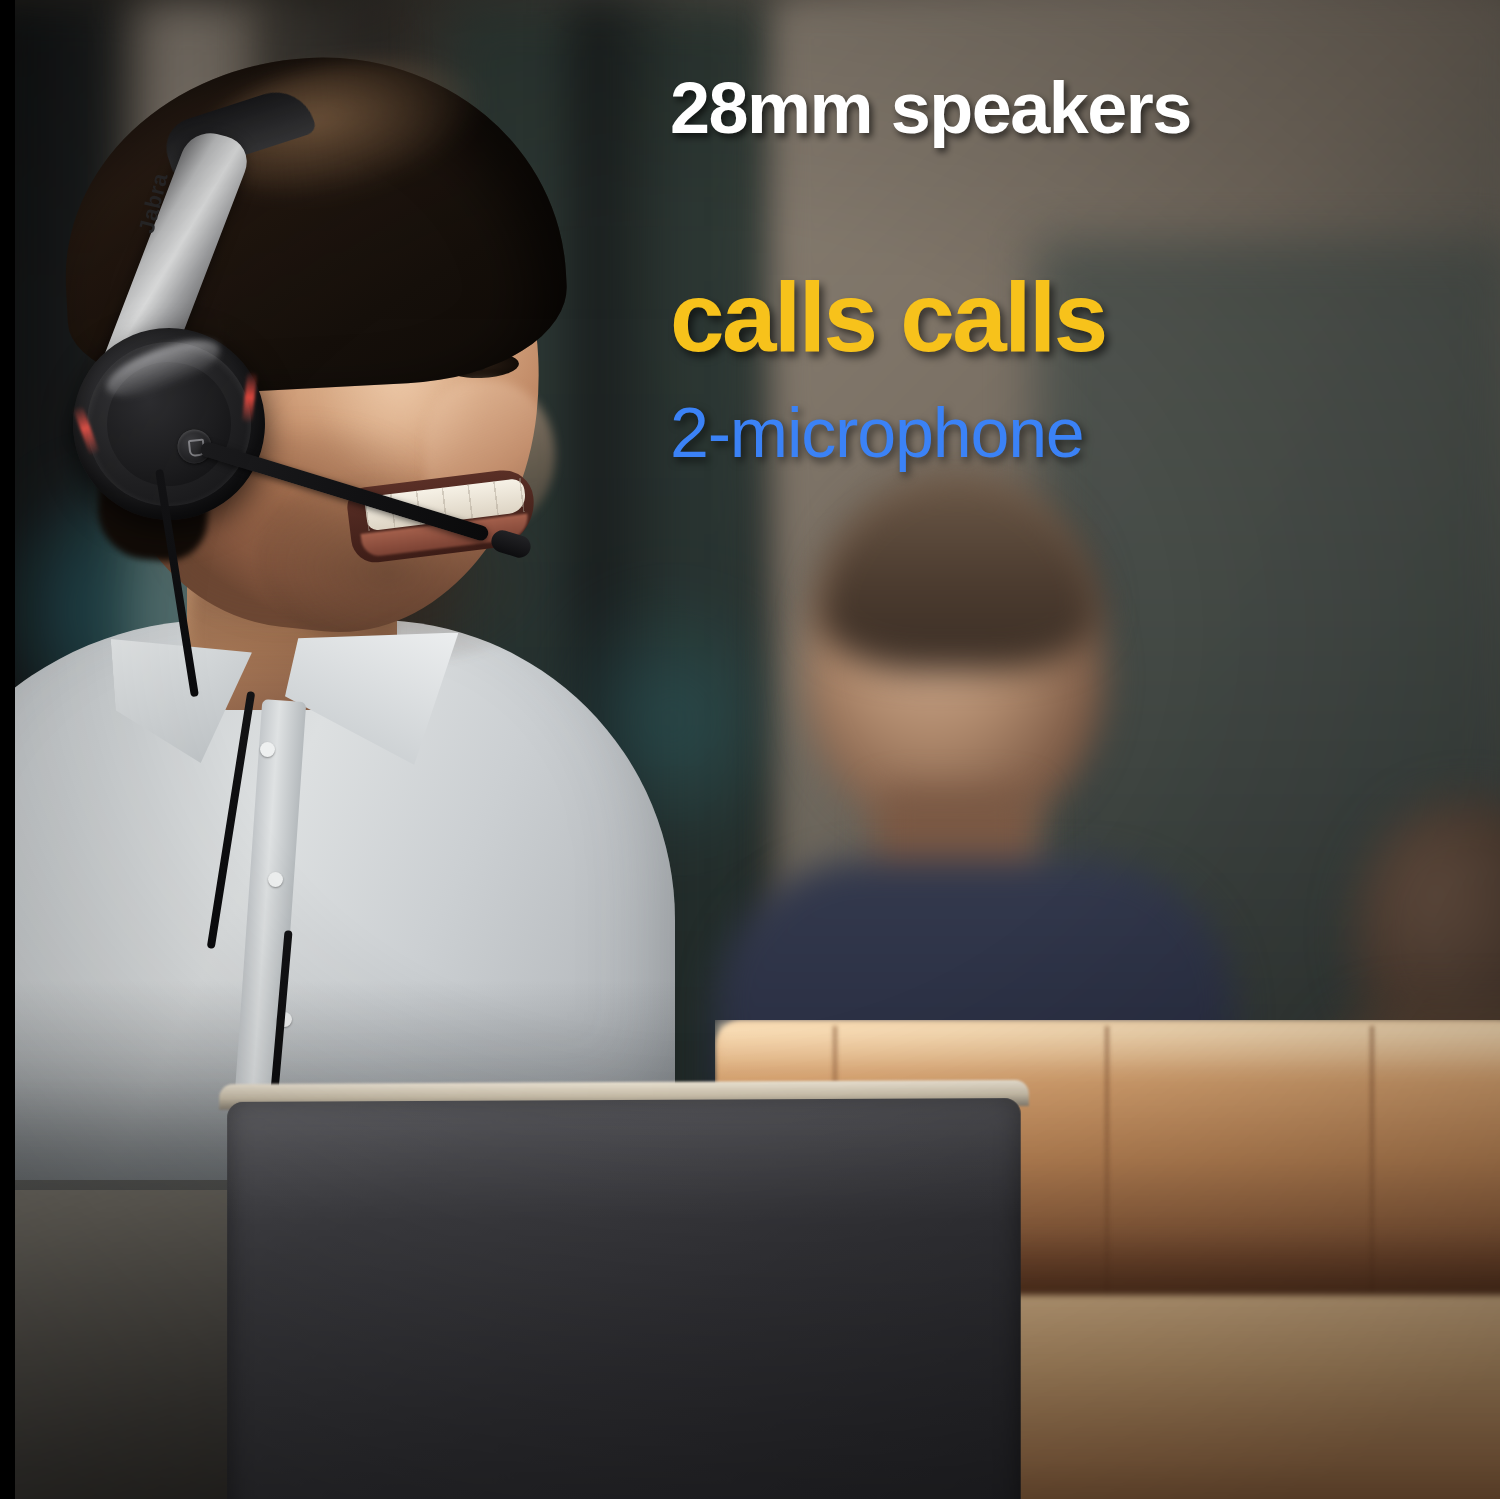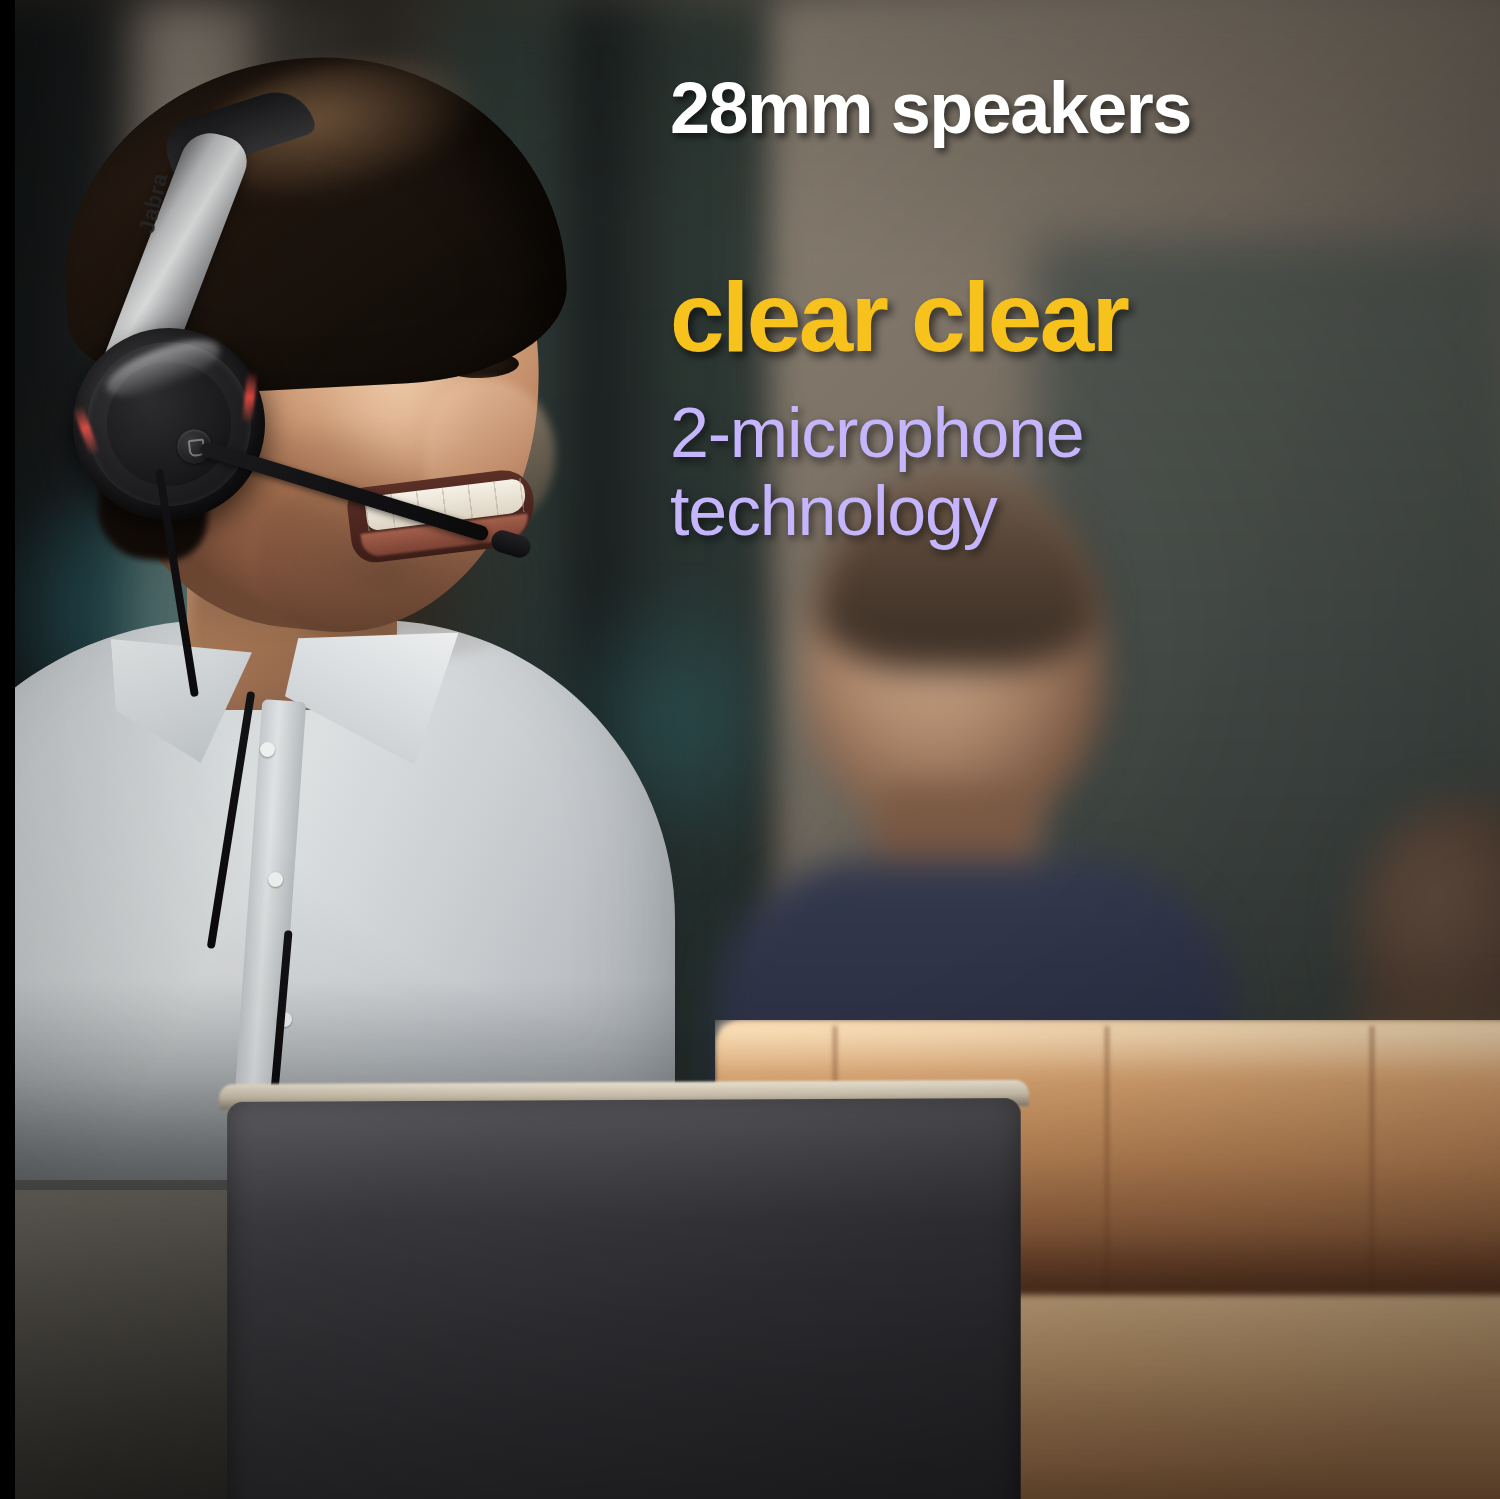--- a/index.html
+++ b/index.html
@@ -346,21 +346,21 @@
   .copy{position:absolute;left:655px;top:72px;width:820px;}
   .t-spec{
     font-size:72px;line-height:1.0;font-weight:700;color:#ffffff;letter-spacing:-1.5px;
     text-shadow:3px 4px 7px rgba(0,0,0,.62);margin:0 0 22px 0;
   }
   .t-head{
     font-size:98px;line-height:1.03;font-weight:700;color:#F7C21B;letter-spacing:-2.5px;
     text-shadow:4px 5px 8px rgba(0,0,0,.58);margin:0 0 26px 0;
   }
   .t-sub{
-    font-size:70px;line-height:1.12;font-weight:400;color:#c4b5fd;letter-spacing:-1.2px;
+    font-size:70px;line-height:1.12;font-weight:400;color:#3b82f6;letter-spacing:-1.2px;
     text-shadow:3px 4px 8px rgba(0,0,0,.6);margin:0;
   }
   .banner{
     position:absolute;left:40px;bottom:44px;width:1430px;
     font-size:70px;line-height:1.0;font-weight:700;color:#ffffff;letter-spacing:-1.6px;
     text-shadow:3px 4px 9px rgba(0,0,0,.72);white-space:nowrap;
   }
 </style>
 </head>
 <body>
@@ -469,22 +469,21 @@
     <div class="laptop-sheen"></div>
   </div>
 
   <div class="grade"></div>
 
   <div class="overlay">
     <div class="copy">
       <p class="t-spec">28mm speakers</p>
       <h1 class="t-head">
         <br>
-        <span>clear clear</span>
+        <span>calls calls</span>
       </h1>
       <p class="t-sub">
         <span>2-microphone</span><br>
-        <span>technology</span>
       </p>
     </div>
   </div>
 
 </div>
 
 </body></html>

